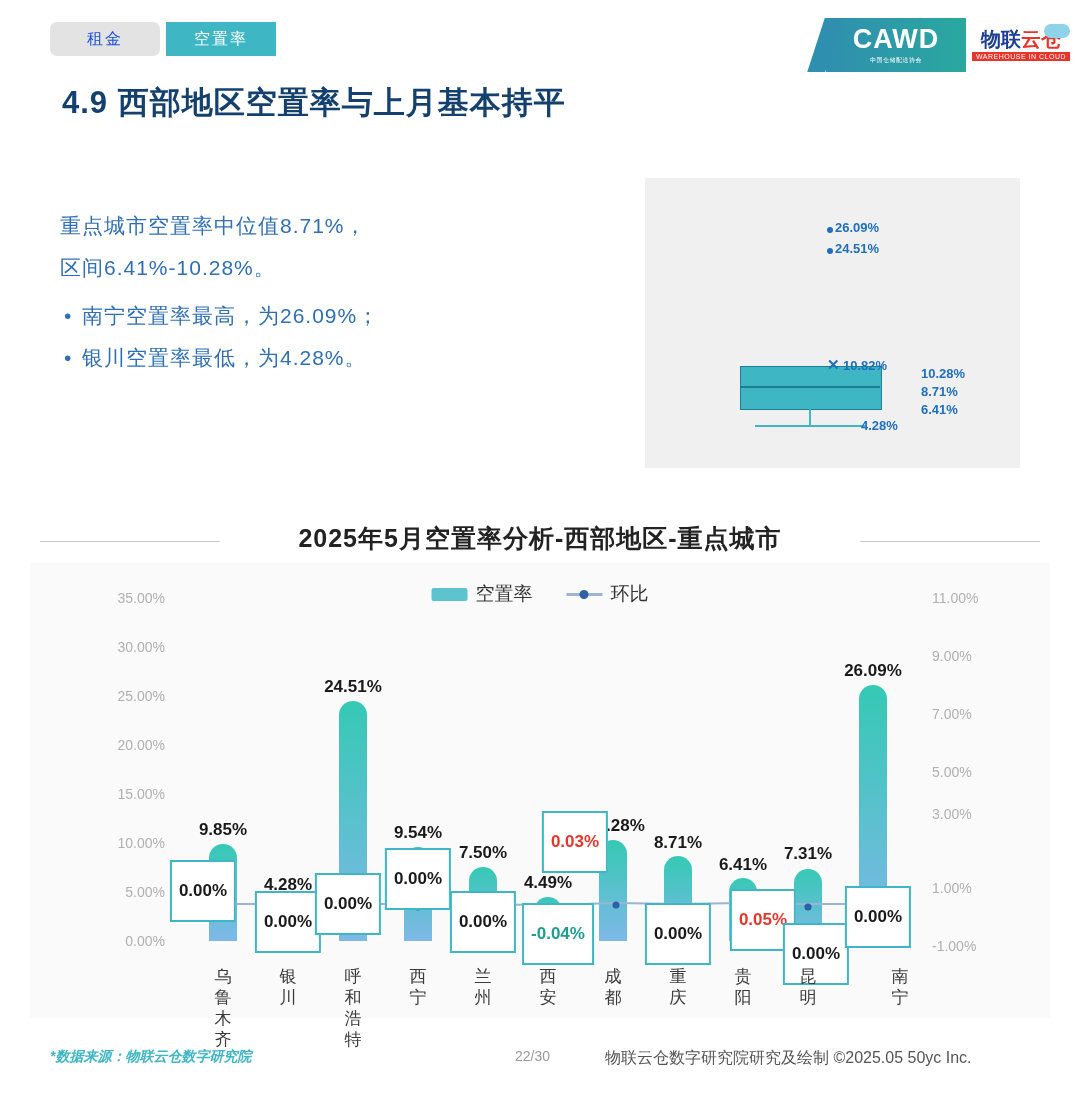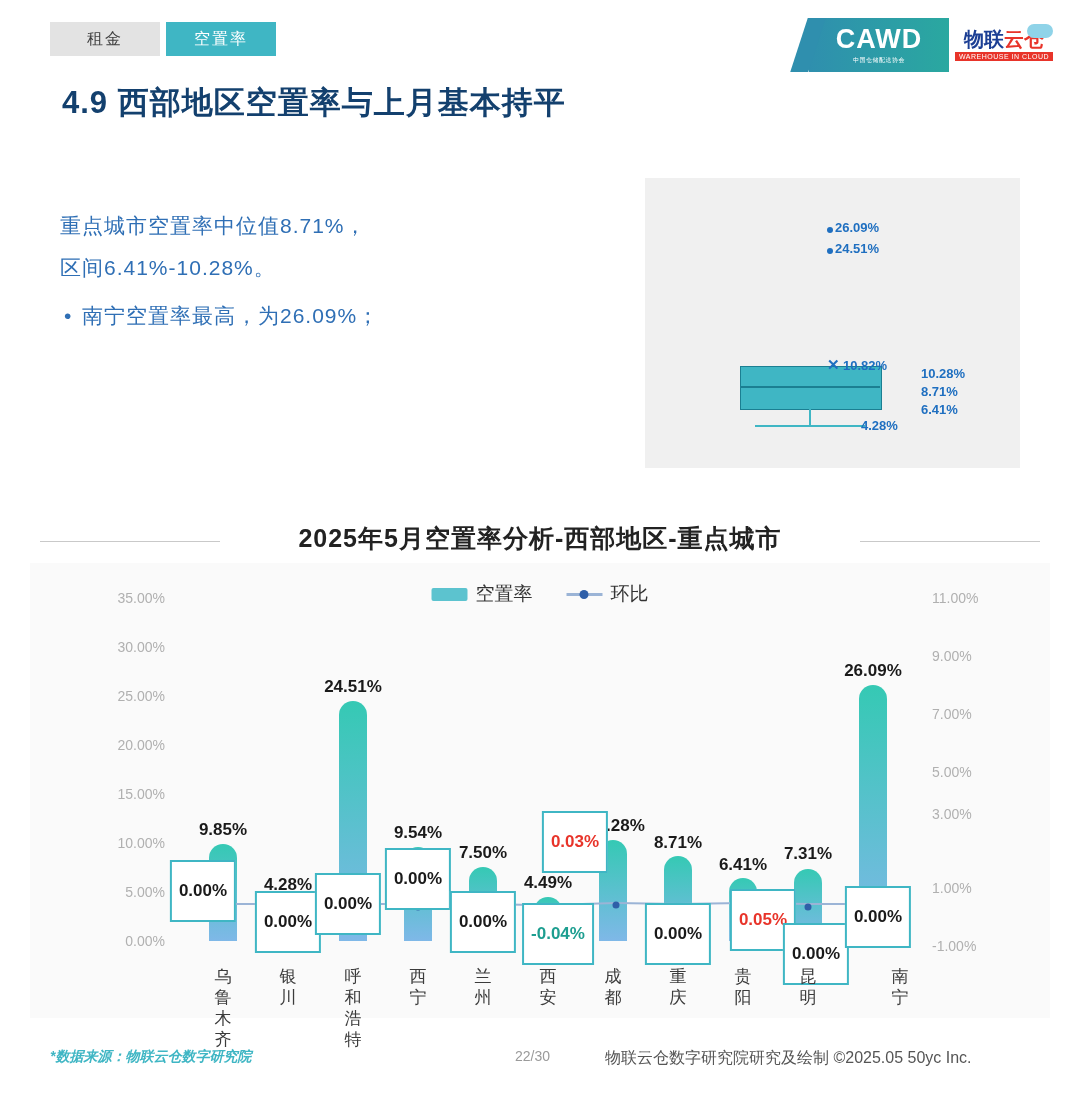--- a/index.html
+++ b/index.html
@@ -28,32 +28,33 @@
     width: 110px;
     height: 34px;
     display: flex;
     align-items: center;
     justify-content: center;
     font-size: 16px;
     letter-spacing: 2px;
   }
   .tab-inactive {
     background: #e3e3e3;
-    color: #404040;
+    color: #1d4ed8;
+    border-radius: 7px;
   }
   .tab-active {
     background: #3fb6c4;
     color: #ffffff;
   }
 
   
   .logo-wrap {
     position: absolute;
     top: 18px;
-    right: 21px;
+    right: 4px;
     display: flex;
     align-items: flex-end;
   }
   .cawd {
     width: 140px;
     height: 54px;
     background: linear-gradient(90deg, #2f8fae, #2aa8a0);
     position: relative;
     display: flex;
     align-items: center;
@@ -415,20 +416,21 @@
   </div>
 </div>
 
 <div class="page-title">4.9 西部地区空置率与上月基本持平</div>
 
 <div class="bullets">
   <div class="lead">重点城市空置率中位值8.71%，</div>
   <div class="lead">区间6.41%-10.28%。</div>
   <ul>
     <li>南宁空置率最高，为26.09%；</li>
+    <li>银川空置率最低，为4.28%。</li>
   </ul>
 </div>
 
 <div class="boxpanel">
   <div class="bp-dot" style="left:182px; top:49px;"></div>
   <div class="bp-label" style="left:190px; top:42px;">26.09%</div>
   <div class="bp-dot" style="left:182px; top:70px;"></div>
   <div class="bp-label" style="left:190px; top:63px;">24.51%</div>
 
   <div class="bp-box"></div>

